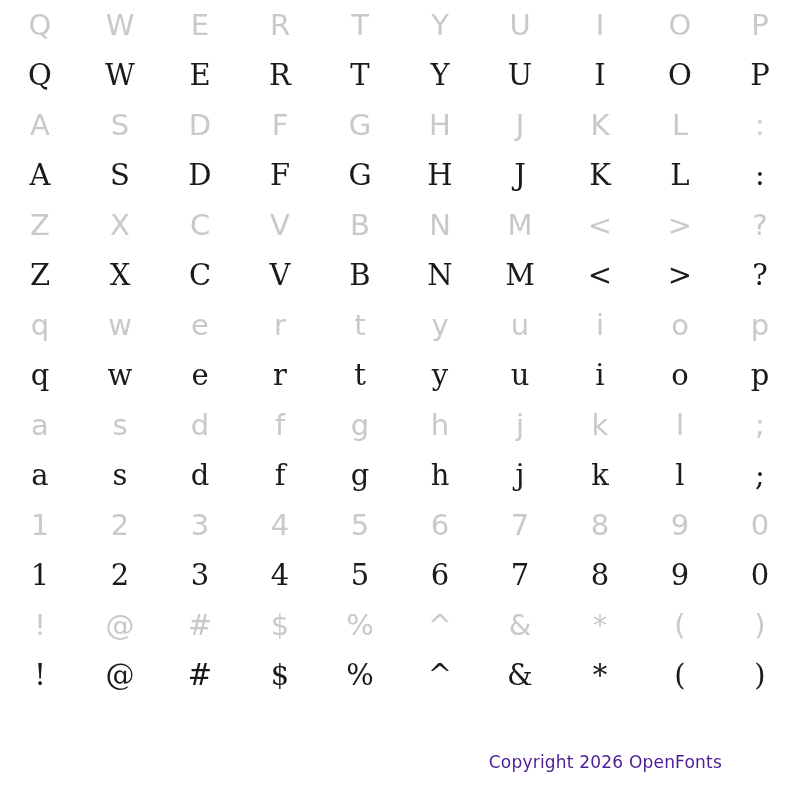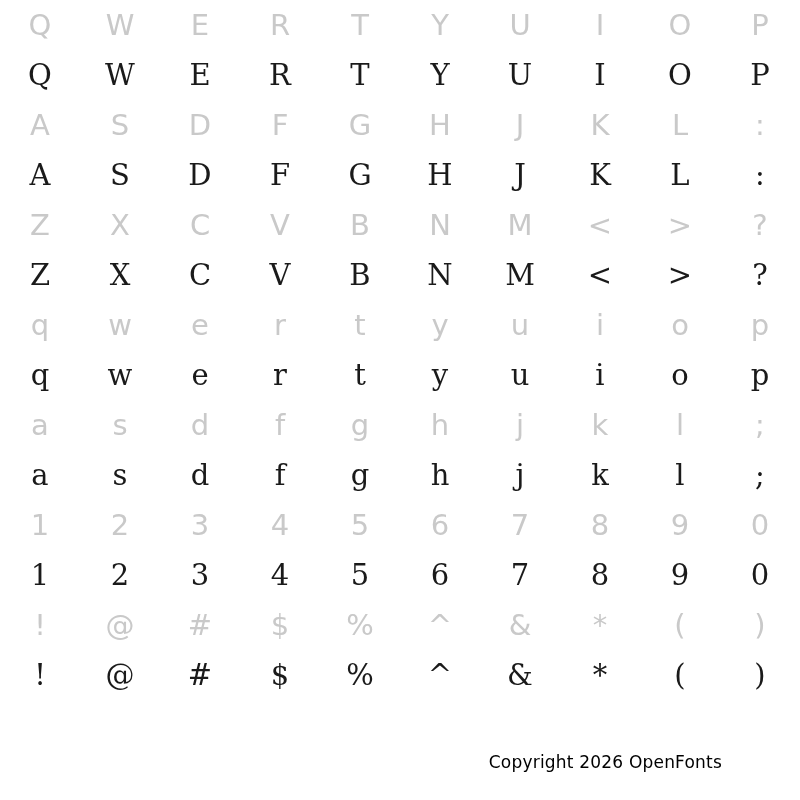--- a/index.html
+++ b/index.html
@@ -61,21 +61,21 @@
     font-size: 29px;
     font-weight: 400;
   }
   .footer {
     position: absolute;
     left: 0;
     right: 0;
     bottom: 28px;
     text-align: right;
     padding-right: 78px;
-    color: #000000;
+    color: #4c1d95;
     font-family: "DejaVu Sans", sans-serif;
     font-size: 17px;
     letter-spacing: 0.2px;
   }
 </style>
 </head>
 <body>
 
 <div class="sheet">
 

